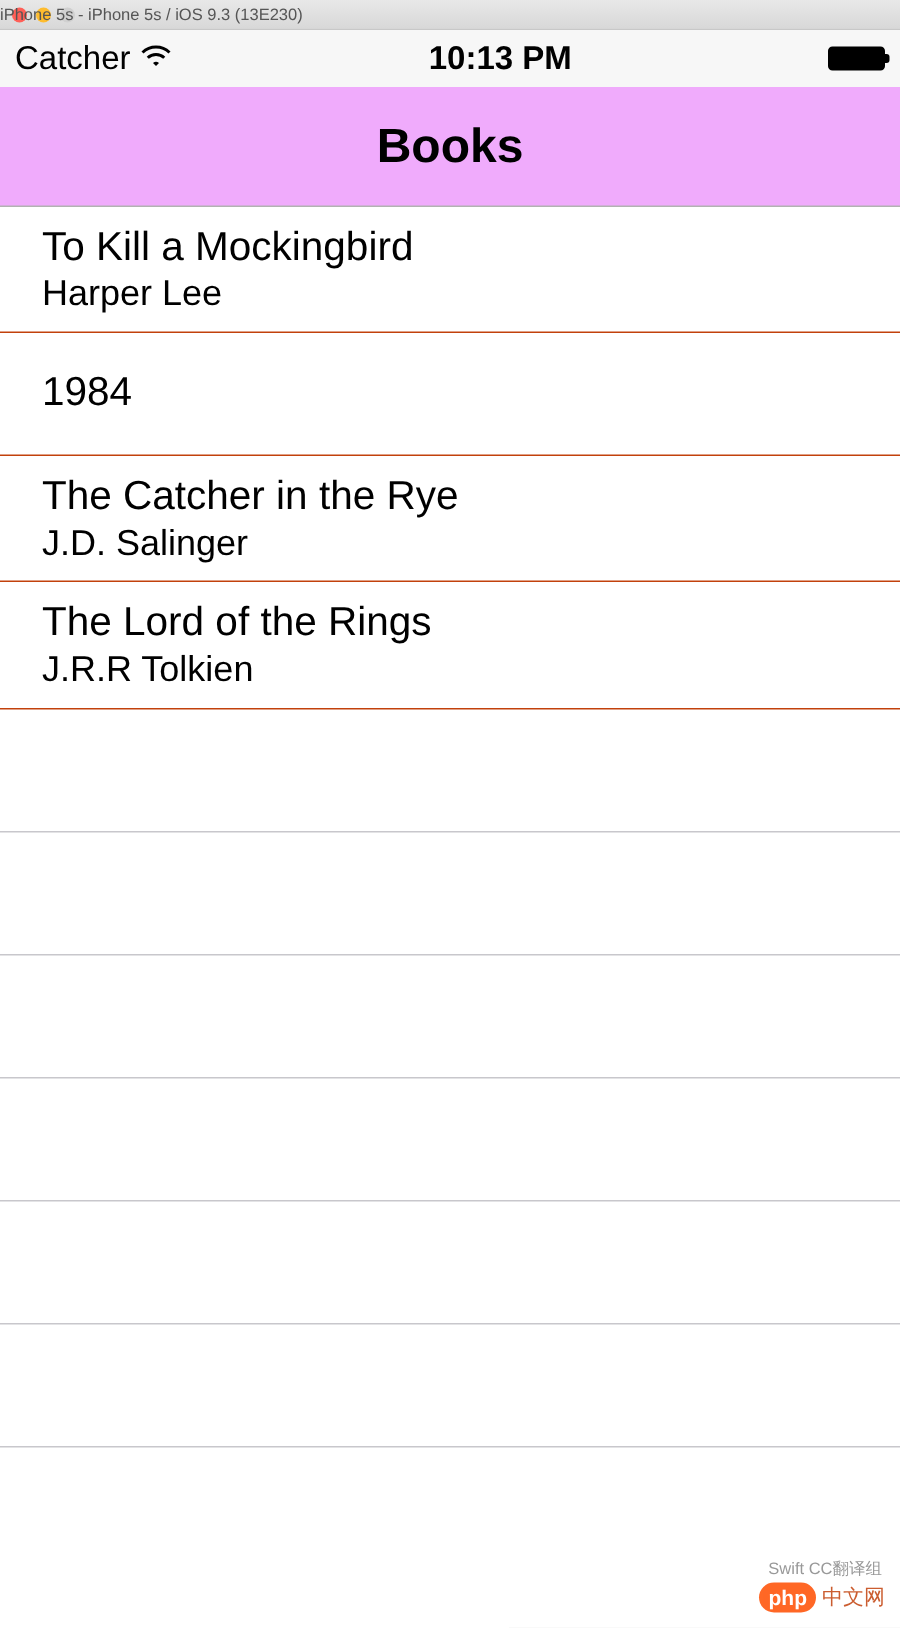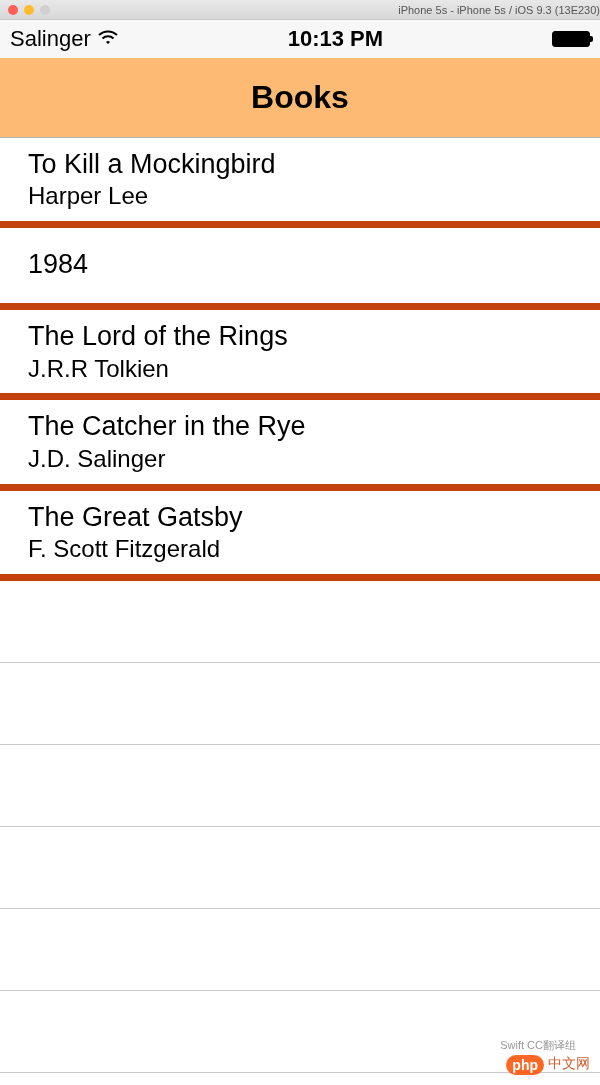--- a/index.html
+++ b/index.html
@@ -32,21 +32,21 @@
       height: 10px;
       border-radius: 50%;
     }
     .tl-red { background: #ff5f57; }
     .tl-yellow { background: #febc2e; }
     .tl-gray { background: #d0d0d0; }
     .window-title {
       position: absolute;
       left: 0;
       right: 0;
-      text-align: right;
+      text-align: left;
       font-size: 11px;
       color: #555;
       pointer-events: none;
     }
     .device-frame {
       width: 600px;
       height: 1065px;
       background: #fff;
       position: relative;
     }
@@ -86,37 +86,37 @@
       position: absolute;
       right: -4px;
       top: 4px;
       width: 3px;
       height: 6px;
       background: #000;
       border-radius: 0 2px 2px 0;
     }
     .nav-bar {
       height: 80px;
-      background: #fdba74;
+      background: #f0abfc;
       border-bottom: 1px solid #b2b2b2;
       display: flex;
       align-items: center;
       justify-content: center;
     }
     .nav-title {
       font-size: 32px;
       font-weight: 700;
       color: #000;
     }
     .table-view {
       background: #fff;
     }
     .table-cell {
       padding: 10px 12px 10px 28px;
-      border-bottom: 7px solid #c2410c;
+      border-bottom: 1px solid #c2410c;
       min-height: 82px;
       display: flex;
       flex-direction: column;
       justify-content: center;
     }
     .cell-title {
       font-size: 27px;
       font-weight: 400;
       color: #000;
       line-height: 1.2;
@@ -133,40 +133,41 @@
       border-bottom: 1px solid #c8c7cc;
     }
     .wifi-icon {
       display: inline-block;
     }
     .watermark {
       position: absolute;
       bottom: 10px;
       right: 10px;
       display: flex;
+      align-items: center;
       gap: 4px;
       opacity: 0.85;
     }
     .watermark-badge {
       background: #ff4d00;
       color: #fff;
       font-size: 14px;
       font-weight: bold;
       padding: 2px 6px;
       border-radius: 10px;
     }
     .watermark-text {
       font-size: 14px;
       color: #c2410c;
       font-weight: 500;
     }
     .watermark-sub {
       position: absolute;
       bottom: 32px;
-      right: 24px;
+      right: 12px;
       font-size: 11px;
       color: #999;
       text-align: right;
     }
   </style>
 </head>
 <body>
 
 <div class="window-chrome">
   <div class="traffic-lights">
@@ -174,21 +175,21 @@
     <div class="traffic-light tl-yellow"></div>
     <div class="traffic-light tl-gray"></div>
   </div>
   <div class="window-title">iPhone 5s - iPhone 5s / iOS 9.3 (13E230)</div>
 </div>
 
 <div class="device-frame">
 
   <div class="status-bar">
     <div class="status-left">
-      <span>Salinger</span>
+      <span>Catcher</span>
       <span class="wifi-icon">
         <svg width="22" height="16" viewBox="0 0 22 16">
           <path d="M11 14 L9 12 A3 3 0 0 1 13 12 Z" fill="#000"></path>
           <path d="M5.5 8.5 A8 8 0 0 1 16.5 8.5" stroke="#000" stroke-width="2" fill="none"></path>
           <path d="M2 5 A13 13 0 0 1 20 5" stroke="#000" stroke-width="2" fill="none"></path>
         </svg>
       </span>
     </div>
     <div class="status-center">10:13 PM</div>
     <div class="status-right">
@@ -202,30 +203,26 @@
 
   <div class="table-view" id="table-view">
       <div class="table-cell">
         <div class="cell-title">To Kill a Mockingbird</div>
         <div class="cell-subtitle">Harper Lee</div>
       </div>
       <div class="table-cell">
         <div class="cell-title">1984</div>
       </div>
       <div class="table-cell">
+        <div class="cell-title">The Catcher in the Rye</div>
+        <div class="cell-subtitle">J.D. Salinger</div>
+      </div>
+      <div class="table-cell">
         <div class="cell-title">The Lord of the Rings</div>
         <div class="cell-subtitle">J.R.R Tolkien</div>
-      </div>
-      <div class="table-cell">
-        <div class="cell-title">The Catcher in the Rye</div>
-        <div class="cell-subtitle">J.D. Salinger</div>
-      </div>
-      <div class="table-cell">
-        <div class="cell-title">The Great Gatsby</div>
-        <div class="cell-subtitle">F. Scott Fitzgerald</div>
       </div>
       <div class="empty-cell"></div>
       <div class="empty-cell"></div>
       <div class="empty-cell"></div>
       <div class="empty-cell"></div>
       <div class="empty-cell"></div>
       <div class="empty-cell"></div>
     </div>
 
   <div class="watermark-sub">Swift CC翻译组</div>

